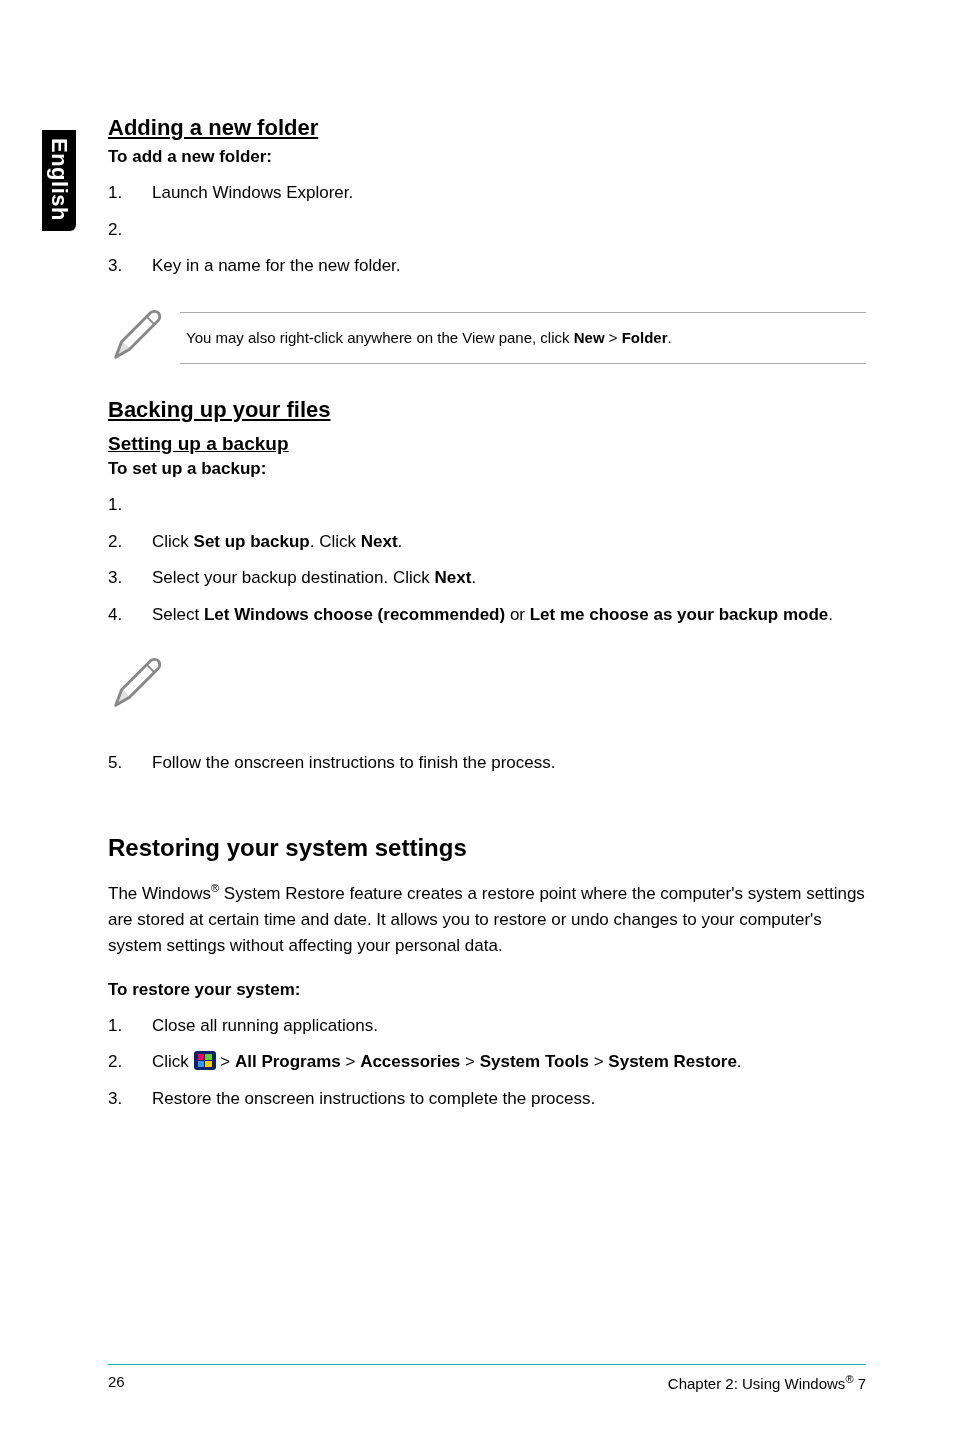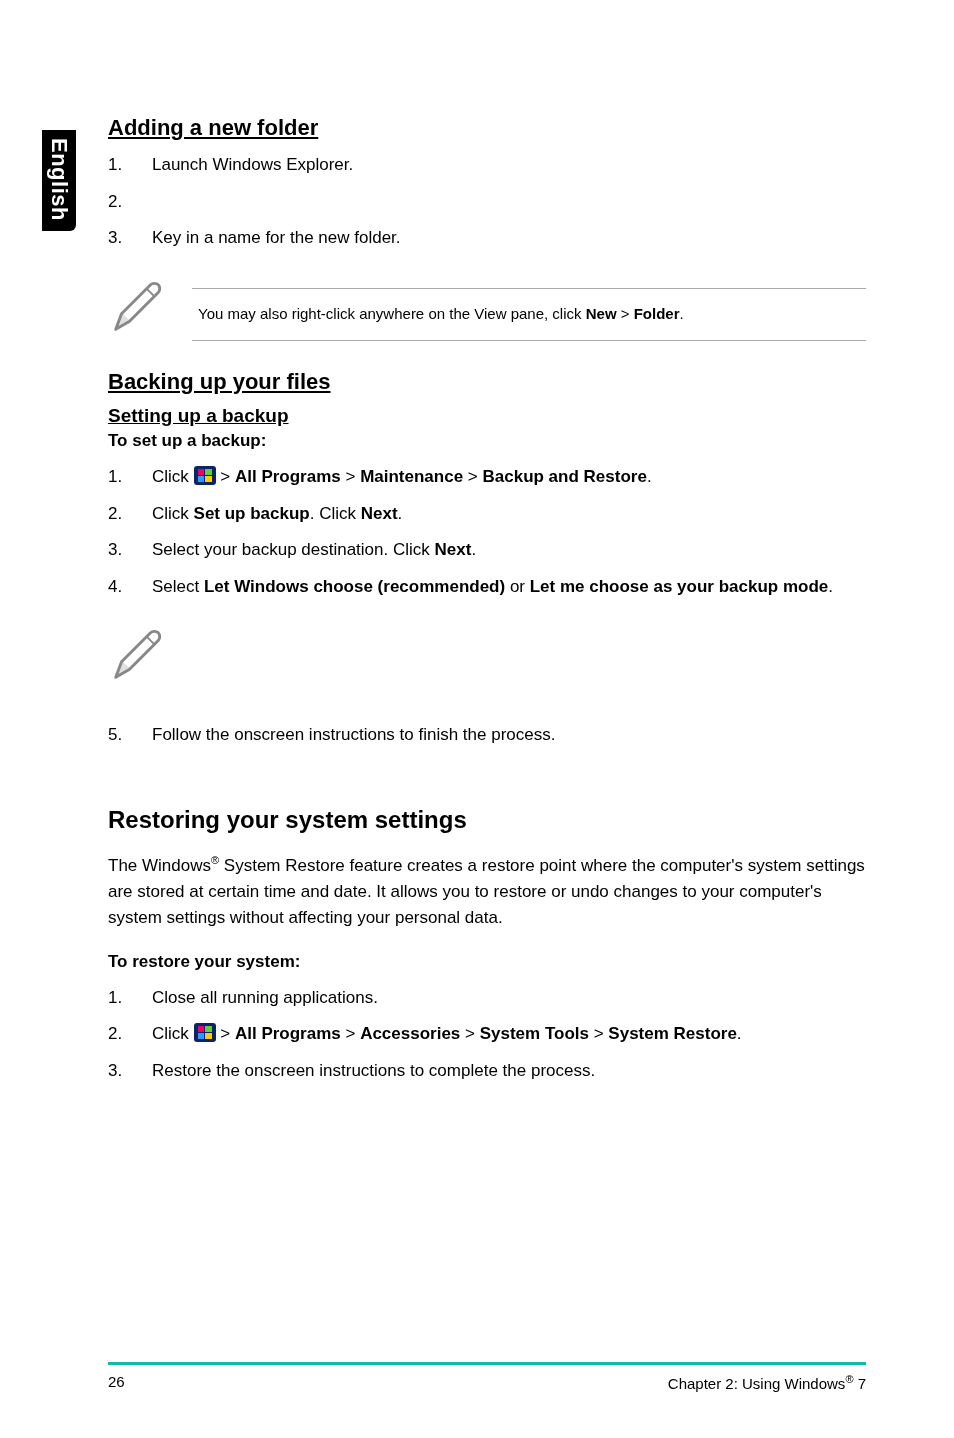--- a/index.html
+++ b/index.html
@@ -64,22 +64,22 @@
     gap: 26px;
     padding: 6px 0;
     font-size: 17px;
     line-height: 1.45;
   }
   ol.steps .num {
     min-width: 18px;
   }
   .note-block {
     display: flex;
-    align-items: flex-end;
-    gap: 26px;
+    align-items: center;
+    gap: 14px;
     margin: 22px 0 28px 0;
   }
   .note-box {
     flex: 1;
     border-top: 1px solid #aaa;
     border-bottom: 1px solid #aaa;
     padding: 14px 6px;
     font-size: 15px;
     line-height: 1.5;
   }
@@ -118,35 +118,36 @@
     margin-bottom: 20px;
   }
   .sup { font-size: 11px; vertical-align: super; }
   .footer {
     position: absolute;
     left: 108px;
     right: 88px;
     bottom: 46px;
     display: flex;
     justify-content: space-between;
-    border-top: 3px solid #14b8a6;
+    border-top: 1px solid #14b8a6;
     padding-top: 8px;
     font-size: 15px;
   }
   .section-gap { margin-top: 18px; }
   .big-gap { margin-top: 52px; }
 </style>
 </head>
 <body>
 
 <div class="side-tab">English</div>
 
 <div class="page">
 
   <div class="h2">Adding a new folder</div>
+  <div class="h4">To add a new folder:</div>
   <ol class="steps">
     <li>
         <span class="num">1.</span>
         <span>Launch Windows Explorer.</span>
       </li>
     <li>
         <span class="num">2.</span>
       </li>
     <li>
         <span class="num">3.</span>
@@ -167,28 +168,20 @@
     </div>
   </div>
 
   <div class="h2 section-gap">Backing up your files</div>
   <div class="h3" style="margin-top:10px;text-decoration:underline;">Setting up a backup</div>
   <div class="h4">To set up a backup:</div>
 
   <ol class="steps">
     <li>
         <span class="num">1.</span>
-      <span>
-        <span>Click </span><span class="win-icon"><span class="flag">
-              <span class="q1"></span>
-              <span class="q2"></span>
-              <span class="q3"></span>
-              <span class="q4"></span>
-            </span></span><span> &gt; </span><b>All Programs</b><span> &gt; </span><b>Maintenance</b><span> &gt; </span><b>Backup and Restore</b><span>.</span>
-      </span>
     </li>
     <li>
         <span class="num">2.</span>
       <span><span>Click </span><b>Set up backup</b><span>. Click </span><b>Next</b><span>.</span></span>
     </li>
     <li>
         <span class="num">3.</span>
       <span><span>Select your backup destination. Click </span><b>Next</b><span>.</span></span>
     </li>
     <li>

